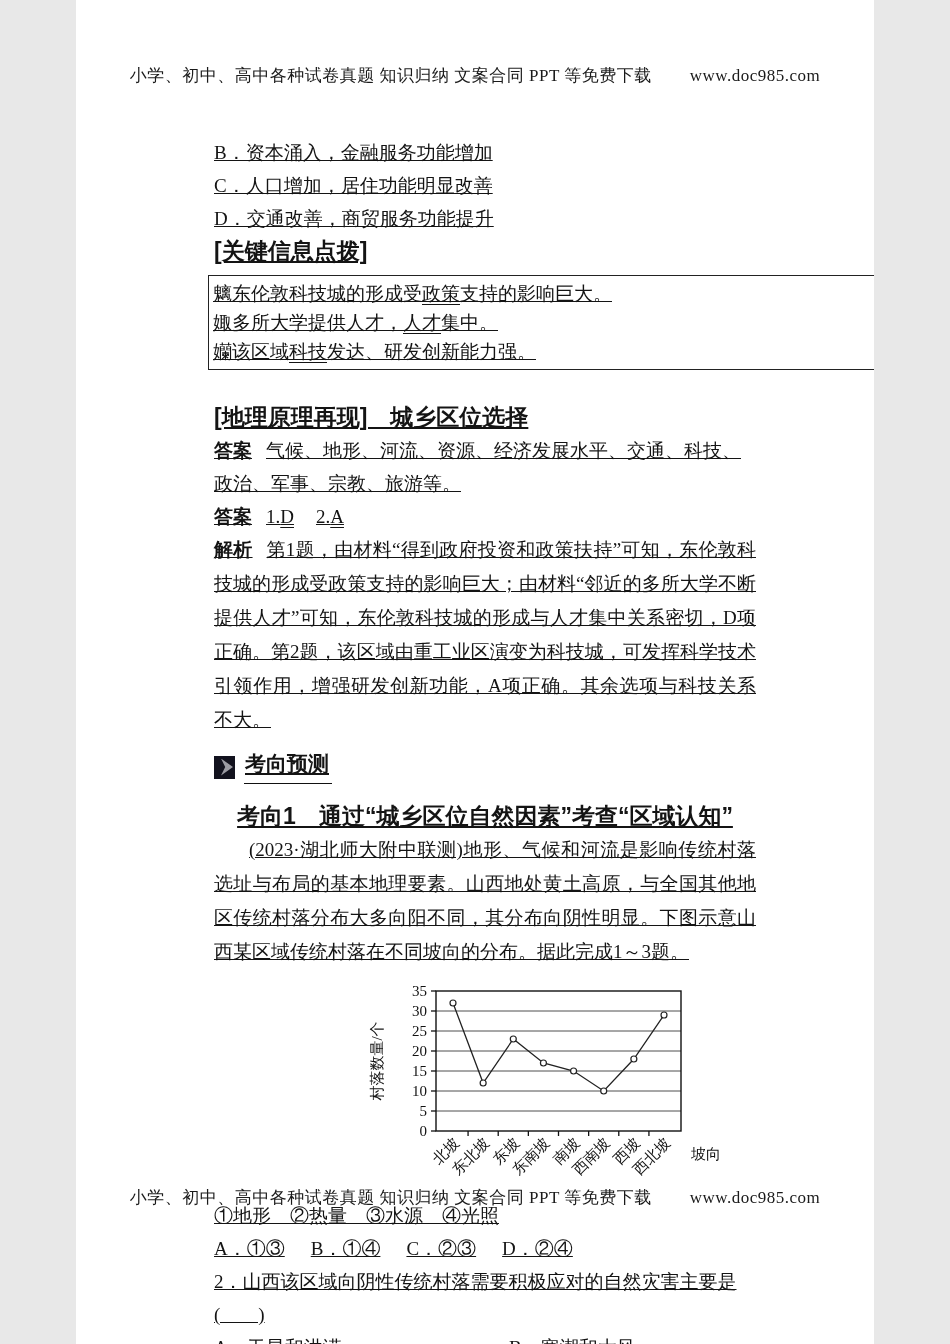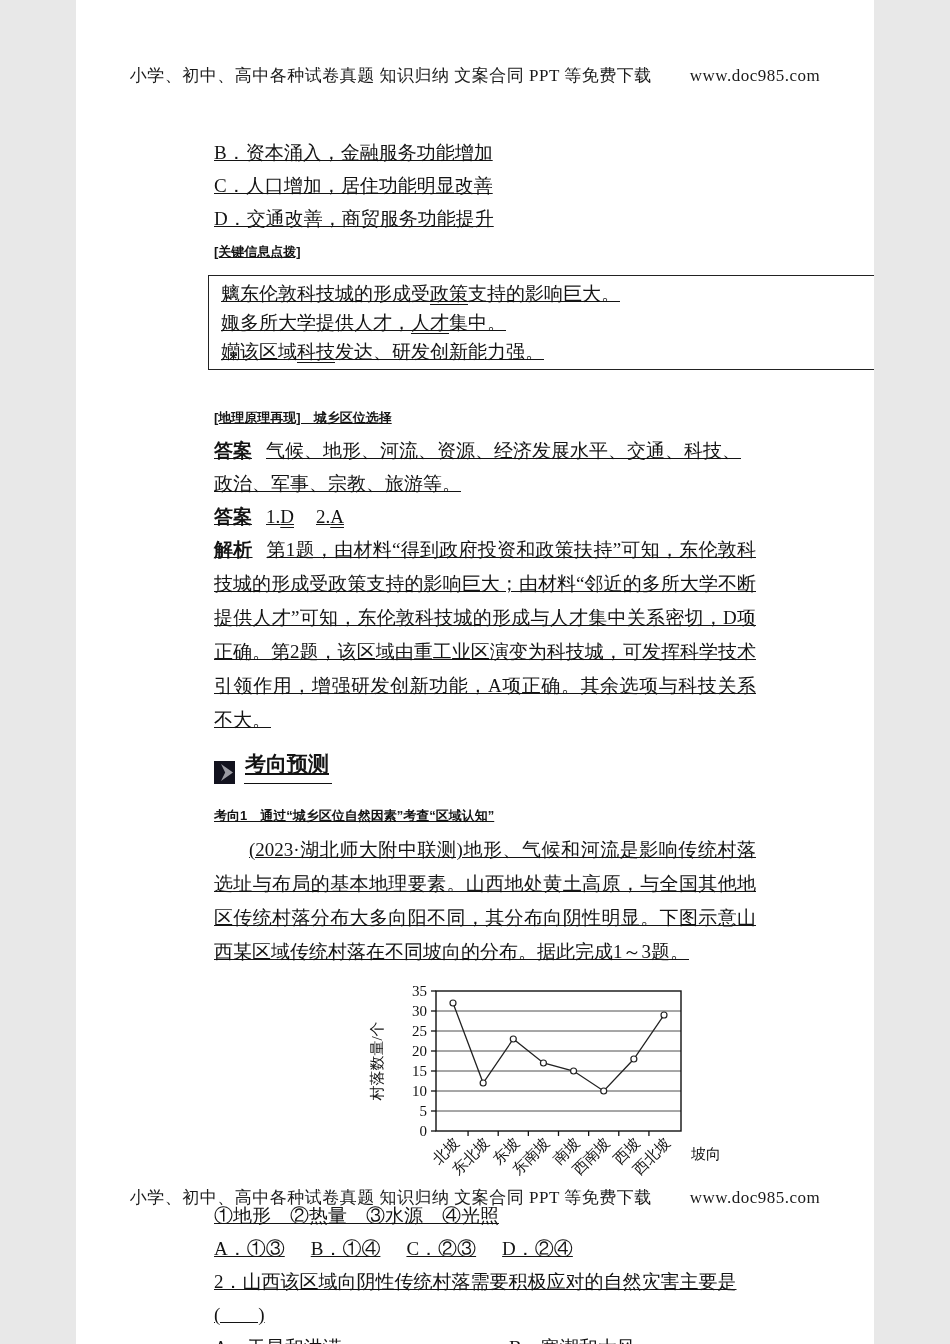--- a/index.html
+++ b/index.html
@@ -21,42 +21,42 @@
     font-size:17px; color:#1a1a1a;
     letter-spacing:0.5px;
   }
   .pageheader { top:64px; }
   .pagefooter { top:1186px; }
   .content { padding:0 118px 0 138px; }
   .spacer-top { height:136px; }
   .line { line-height:33px; }
   .heading {
     font-family:"Liberation Sans","DejaVu Sans",sans-serif;
-    font-weight:bold; font-size:13px;
+    font-weight:bold; font-size:23px;
   }
   .b {
     font-family:"Liberation Sans","DejaVu Sans",sans-serif;
     font-weight:bold;
     margin-right:14px;
     text-align:right;
   }
   .u { text-decoration:underline; text-underline-offset:4px; }
   .keybox {
     margin-top:7px;
     border:1.5px solid #222;
-    padding:3px 12px;
+    padding:3px 4px;
     width:684px;
     margin-left:-6px;
   }
   .keybox .line { line-height:29px; }
   .sp1 { margin-top:31px; }
   .para { line-height:34px; text-align:justify; }
   .badge-row {
     margin-top:13px;
-    display:flex; align-items:flex-end;
+    display:flex; align-items:center;
     height:34px;
   }
   .badge-icon {
     position:relative;
     display:inline-block;
     width:21px; height:23px;
     background:#12121e;
     margin-right:9px;
     overflow:hidden;
   }
@@ -65,21 +65,21 @@
     display:block; width:12px; height:17px;
     background:#9a9aa2;
     clip-path:polygon(0 0, 100% 50%, 0 100%, 35% 50%);
   }
   .badge-text {
     font-family:"Liberation Sans","DejaVu Sans",sans-serif;
     font-weight:bold; font-size:21px;
     border-bottom:1.5px solid #111;
     padding:0 3px 5px 1px;
   }
-  .trend-heading { margin-top:15px; line-height:34px; }
+  .trend-heading { margin-top:15px; line-height:34px;text-align:center; }
   .indent { text-indent:35px; }
   .chart-wrap { margin:8px 0 4px 152px; width:420px; }
   .chart-wrap svg { display:block; }
   .opts-inline span { margin-right:26px; }
   .opts-grid {
     display:grid;
     grid-template-columns:295px auto;
     line-height:33px;
   }
 </style>

